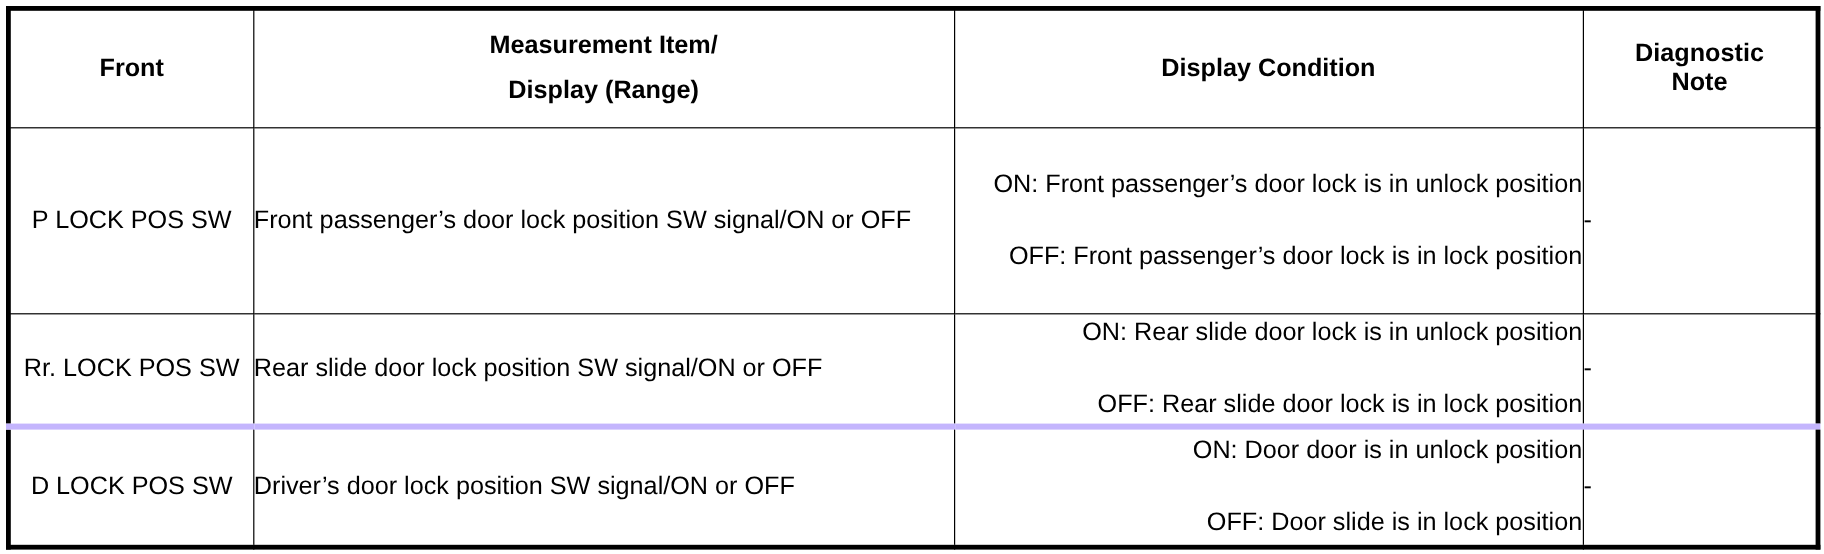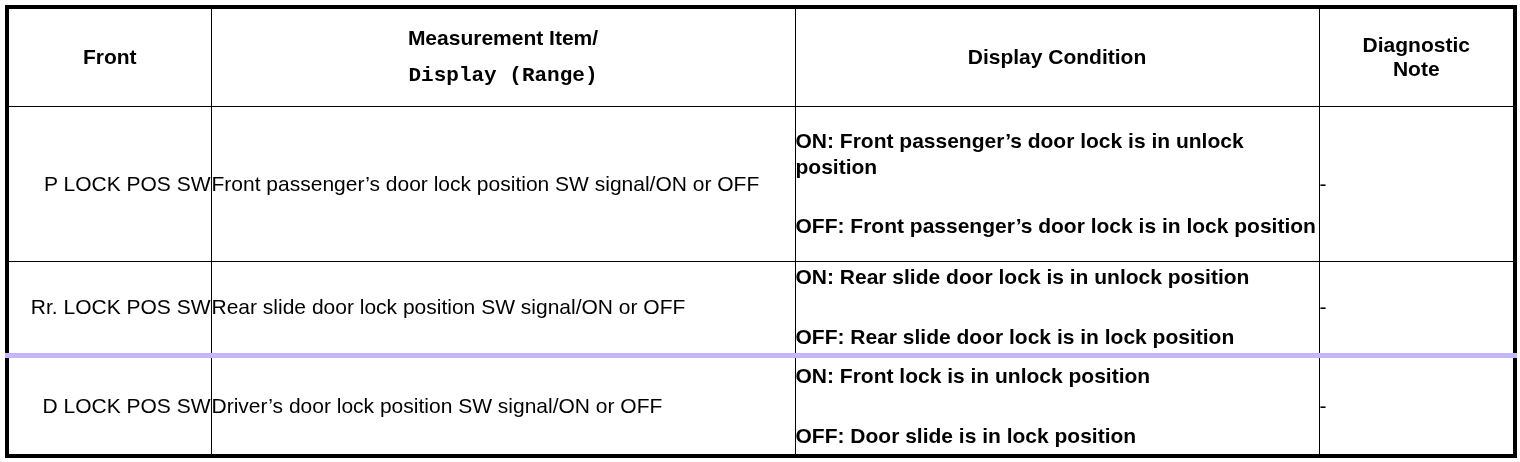--- a/index.html
+++ b/index.html
@@ -49,47 +49,46 @@
   
   thead tr { height: 99px; }
   thead th {
     text-align: center;
     font-weight: bold;
     font-size: 21px;
     line-height: 1.15;
     border-bottom: 4px solid #000;
   }
   .hdr-meas-line1 { display: block; margin-bottom: 14px; }
-  .hdr-meas-line2 { display: block; font-family: Liberation Mono, monospace; }
+  .hdr-meas-line2 { display: block; }
   .hdr-note-line1 { display: block; }
   .hdr-note-line2 { display: block; }
 
   
   tbody td {
     font-size: 21px;
     font-weight: normal;
     line-height: 1.22;
   }
 
   .cell-item {
-    text-align: right;
+    text-align: center;
     padding-left: 4px;
     padding-right: 4px;
   }
   .cell-meas {
     text-align: left;
     padding-left: 11px;
     padding-right: 8px;
     margin-top: 20px;
   }
   .cell-cond {
-    text-align: left;
+    text-align: right;
     padding-left: 6px;
     padding-right: 6px;
-    font-weight: bold;
   }
   .cell-note {
     text-align: left;
     padding-left: 7px;
   }
 
   .cond-on  { display: block; }
   .cond-off { display: block; margin-top: 34px; }
 
   tr.row-1 { height: 155px; }
@@ -144,21 +143,21 @@
           <span class="cond-on">ON: Rear slide door lock is in unlock position</span>
           <span class="cond-off">OFF: Rear slide door lock is in lock position</span>
         </td>
         <td class="cell-note">-</td>
       </tr>
 
       <tr class="row-3">
         <td class="cell-item">D LOCK POS SW</td>
         <td class="cell-meas">Driver’s door lock position SW signal/ON or OFF</td>
         <td class="cell-cond">
-          <span class="cond-on">ON: Front lock is in unlock position</span>
+          <span class="cond-on">ON: Door door is in unlock position</span>
           <span class="cond-off">OFF: Door slide is in lock position</span>
         </td>
         <td class="cell-note">-</td>
       </tr>
 
     </tbody>
   </table>
 </div>
 
 </body></html>

